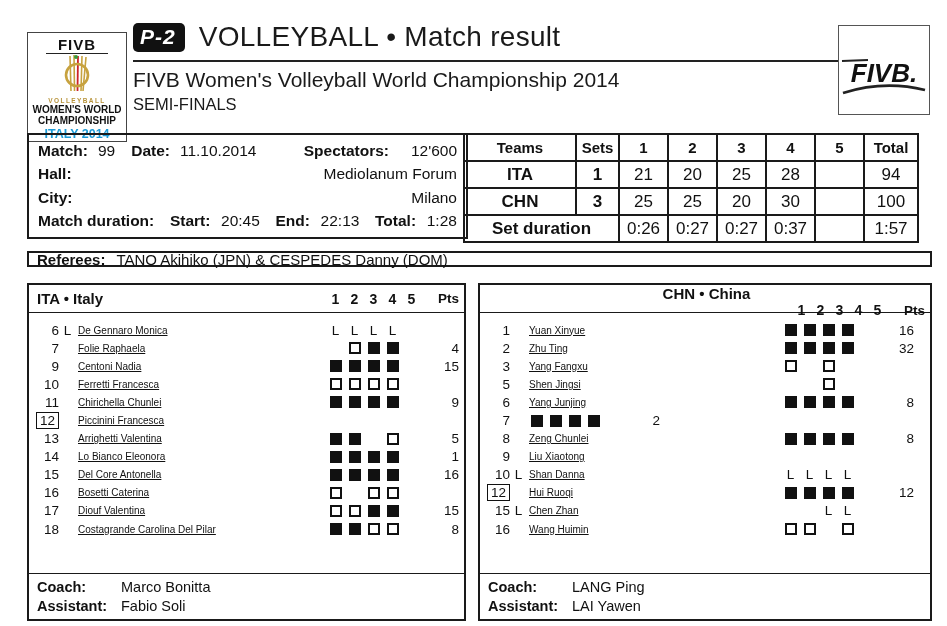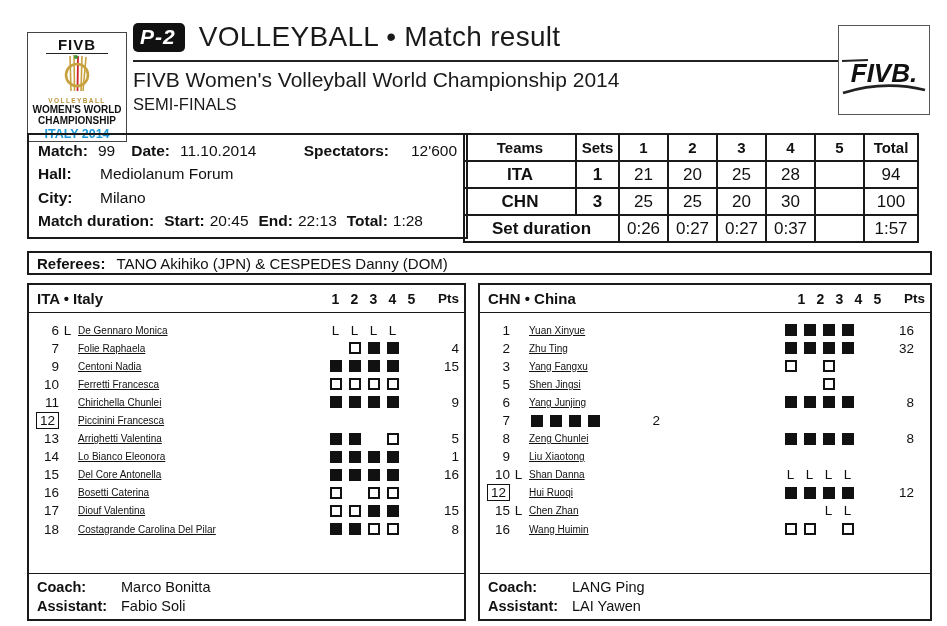--- a/index.html
+++ b/index.html
@@ -22,48 +22,48 @@
     font-size:21px;padding:2px 9px 3px 7px;border-radius:5px;letter-spacing:1px;}
   .main-title{font-size:28px;margin-left:14px;letter-spacing:0.3px;color:#1a1a1a;}
   .title-underline{width:705px;border-top:2.5px solid #222;margin-top:2px;}
   .subtitle{font-size:21px;margin-top:6px;color:#1a1a1a;}
   .roundname{font-size:16.5px;margin-top:3px;color:#1a1a1a;}
   .logo-right{left:838px;top:25px;width:92px;height:90px;border:1px solid #555;box-sizing:border-box;}
   
   .match-info{left:27px;top:133px;width:441px;height:106px;border:2px solid #1a1a1a;
     box-sizing:border-box;padding:4px 9px;display:flex;flex-direction:column;justify-content:space-around;
     font-size:15.5px;}
-  .mi-row{display:flex;align-items:baseline;white-space:nowrap;}
+  .mi-row{display:flex;align-items:baseline;white-space:nowrap;justify-content:space-between;}
   .b{font-weight:bold;}
   .mi-gap-s{width:10px;} .mi-gap-m{width:16px;}
   .mi-lab-w{display:inline-block;min-width:62px;}
   .sp-label{margin-left:auto;}
   .sp-value{min-width:68px;text-align:right;}
   
   .score-table{left:463px;top:133px;}
   table.scores{border-collapse:collapse;table-layout:fixed;width:454px;}
   table.scores td,table.scores th{border:2px solid #1a1a1a;padding:0 4px;height:25px;
     text-align:center;font-size:17px;overflow:hidden;white-space:nowrap;}
   table.scores th{font-size:15px;}
   th.c-teams,td.t-name{text-align:left;padding-left:7px;}
   td.t-name{font-weight:bold;font-size:17px;}
   td.t-sets{font-weight:bold;}
   td.dur{font-size:15px;}
   td.dur-label{font-weight:bold;font-size:15px;text-align:right;padding-right:6px;}
   
-  .referees{left:27px;top:251px;width:905px;height:24px;border:2px solid #1a1a1a;
+  .referees{left:27px;top:251px;width:905px;height:16px;border:2px solid #1a1a1a;
     box-sizing:border-box;display:flex;align-items:center;padding-left:8px;font-size:15px;}
   .referees .val{margin-left:11px;}
   
   .panel{top:283px;height:338px;border:2px solid #1a1a1a;box-sizing:border-box;background:#fff;}
   .panel-ita{left:27px;width:439px;}
   .panel-chn{left:478px;width:454px;}
   .phead{display:flex;align-items:center;height:27px;border-bottom:1.5px solid #1a1a1a;
     padding-left:8px;padding-right:5px;}
-  .panel-chn .phead{}
+  .panel-chn .phead{flex-direction:column;}
   .ptitle{font-weight:bold;font-size:15px;}
   .setcols{margin-left:auto;display:flex;align-items:center;}
   .mk-h{width:19px;text-align:center;font-weight:bold;font-size:14px;}
   .ppts-h{width:38px;text-align:right;font-weight:bold;font-size:13.5px;}
   .players{padding-top:8px;}
   .prow{display:flex;align-items:center;height:18.1px;padding-right:5px;}
   .panel-chn .prow{padding-right:16px;}
   .pnum{width:30px;display:flex;justify-content:flex-end;font-size:13.5px;}
   .pnum .cap{border:1px solid #111;padding:0 3px;line-height:15px;}
   .plib{width:17px;text-align:center;font-size:13.5px;}

